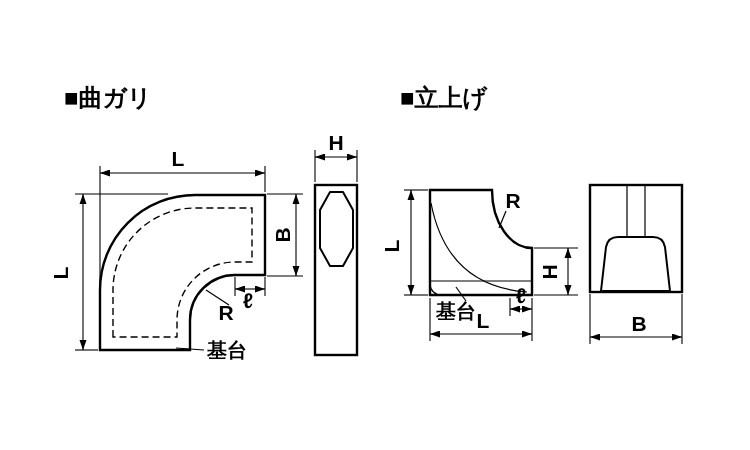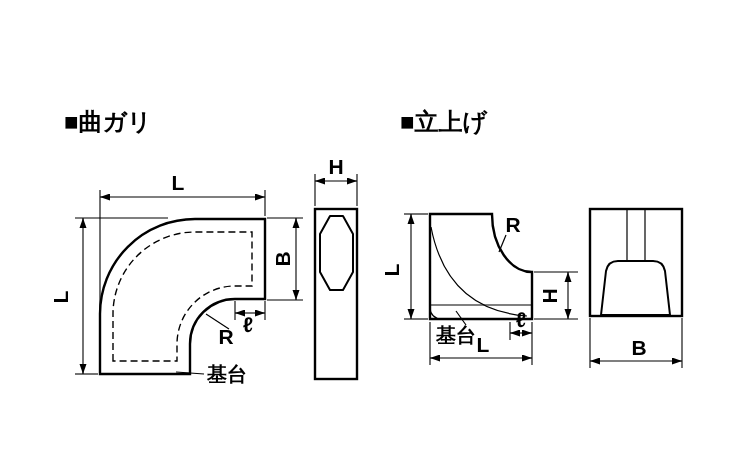--- a/index.html
+++ b/index.html
@@ -2,21 +2,20 @@
 <html><head>
 <meta charset="utf-8">
 <style>
   html,body { margin:0; padding:0; background:#ffffff; }
   .stage {
     position:relative;
     width:750px; height:378px;
     background:#ffffff;
     font-family:"Liberation Sans", sans-serif;
     overflow:hidden;
-    margin-top:24px;
   }
   svg { display:block; }
   text {
     font-family:"Liberation Sans", sans-serif;
     font-weight:bold;
     fill:#000;
   }
   .title  { font-size:24px; }
   .lbl    { font-size:21px; }
   .jp     { font-size:20px; }

